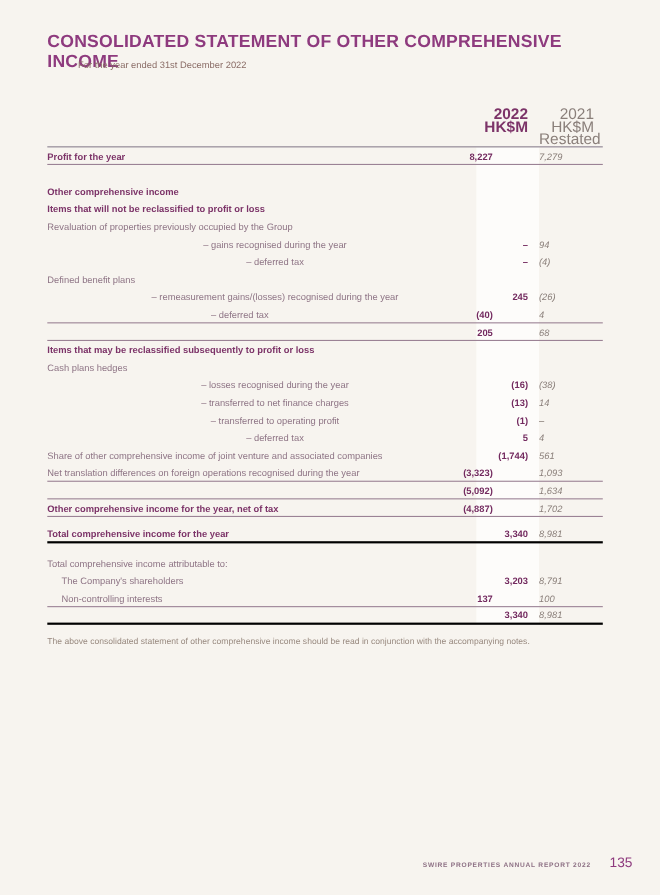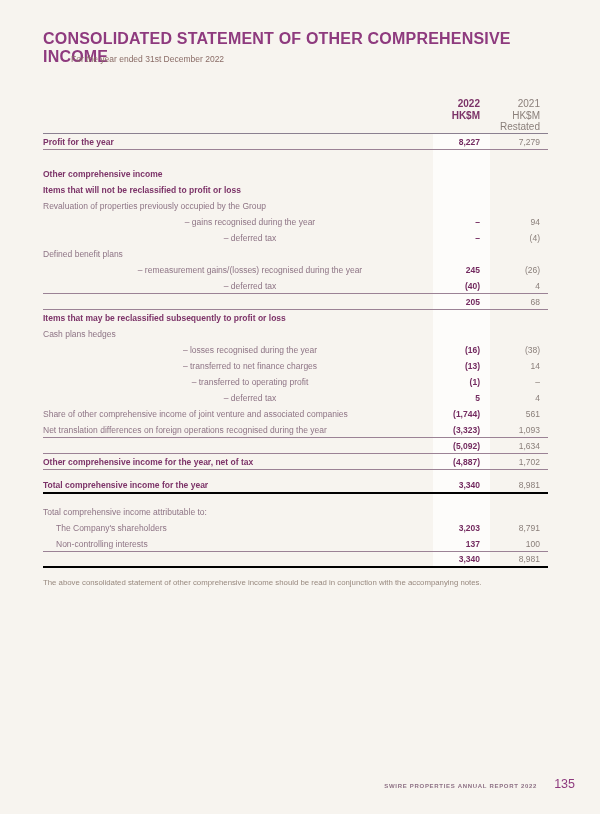--- a/index.html
+++ b/index.html
@@ -25,37 +25,37 @@
   }
   .table{
     position:absolute;left:43px;top:96px;width:505px;
   }
   .thead{
     display:flex;align-items:flex-start;
     height:38px;box-sizing:border-box;padding-top:2px;
     border-bottom:1px solid #8b8090;
   }
   .th-label{flex:1;}
-  .th-col{width:57px;text-align:right;font-size:10px;line-height:11.5px;}
+  .th-col{width:57px;text-align:right;font-size:14px;line-height:11.5px;}
   .th-col.c2022{font-weight:bold;color:#7c3368;padding-right:10px;box-sizing:border-box;}
   .th-col.c2021{width:58px;color:#8a7f7a;padding-right:8px;box-sizing:border-box;}
   .row{
     display:flex;align-items:center;
     height:16px;box-sizing:border-box;
     font-size:8.5px;
   }
   .row .lbl{flex:1;color:#8e7485;}
   .row.bold .lbl{color:#7c3368;font-weight:bold;}
   .row .lbl.ind1{padding-left:24px;text-align:center;}
   .row .lbl.ind2{padding-left:13px;}
   .cell1{width:57px;text-align:right;padding-right:10px;box-sizing:border-box;
          font-weight:bold;color:#732a5f;}
-  .cell2{width:58px;text-align:right;padding-right:8px;box-sizing:border-box;
-         color:#8a7f7a;}
-  .bb-thin{border-bottom:1px solid #9b8295;}
+  .cell2{width:58px;padding-right:8px;box-sizing:border-box;
+         color:#8a7f7a;font-style:italic;}
+  .bb-thin{border-bottom:1px solid #9b8295;gap:32px;}
   .bb-thick{border-bottom:2px solid #000000;}
   .spacer{width:100%;}
   .note{
     position:absolute;left:43px;top:578px;width:520px;
     font-size:7.8px;color:#98897f;
   }
   .footer{
     position:absolute;right:25px;top:777px;
     display:flex;align-items:baseline;gap:17px;
   }

